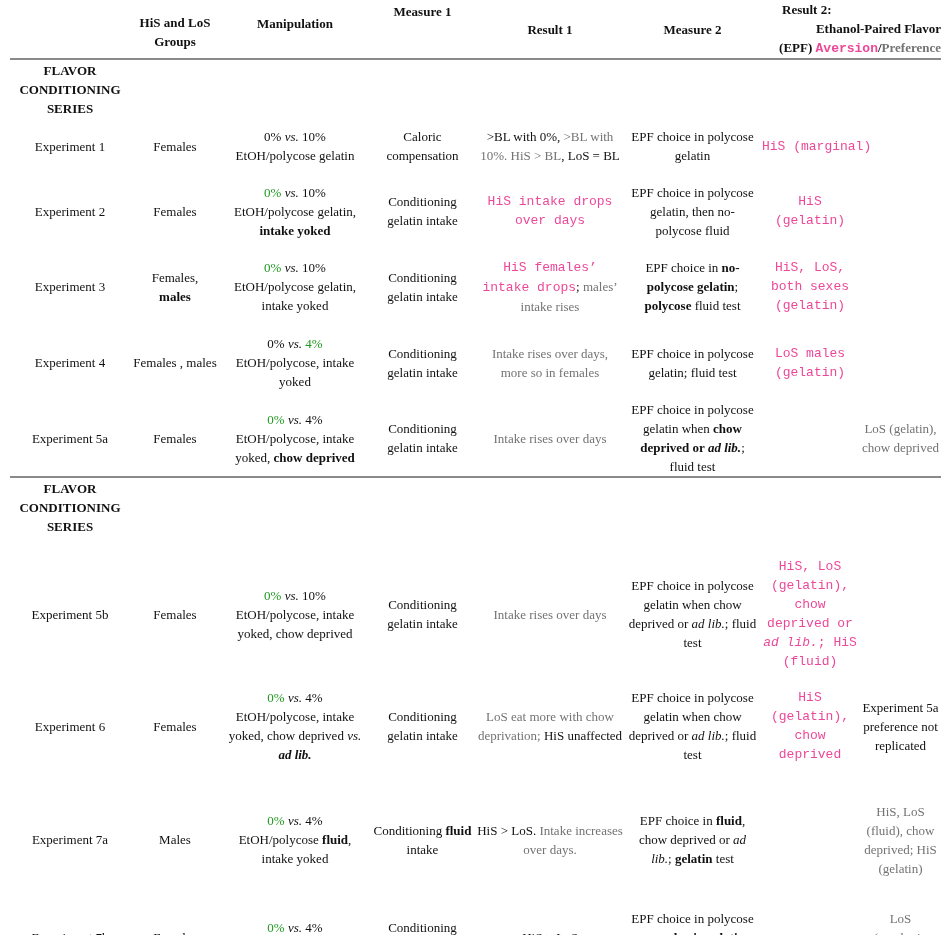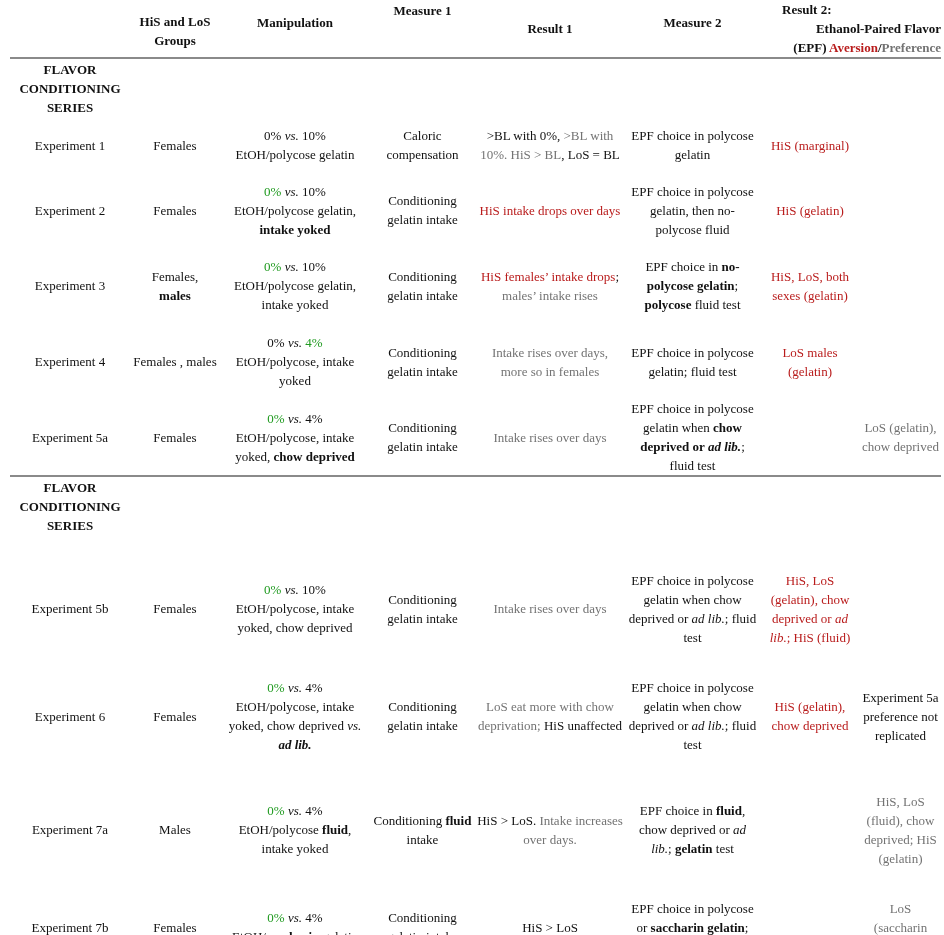--- a/index.html
+++ b/index.html
@@ -11,21 +11,21 @@
     table {
       position: absolute; left: 10px; top: 0; width: 931px;
       border-collapse: collapse; table-layout: fixed;
     }
     td, th { padding: 0 2px; text-align: center; vertical-align: middle; font-weight: normal; }
     th { font-weight: bold; }
     .hdr th { vertical-align: bottom; padding-bottom: 0; }
     .hdr-row { border-bottom: 2px solid #8a8a8a; }
     .sep-row { border-bottom: 2px solid #8a8a8a; }
     .series { font-weight: bold; vertical-align: top; padding-top: 1px; text-align: center; }
-    .red { color: #b91c1c; }
+    .red { color: #ec4899; font-family: Liberation Mono, monospace; }
     .blue { color: #737373; }
     .green { color: #1f9a1f; }
     .b { font-weight: bold; }
     .i { font-style: italic; }
   </style>
 </head>
 <body>
 
 <table>
   <colgroup>
@@ -39,21 +39,21 @@
       <col style="width:81px">
   </colgroup>
 
   <tbody>
       <tr class="hdr hdr-row" style="height:56px">
     <th></th>
     <th style="padding-bottom:7px">HiS and LoS Groups</th>
     <th style="padding-bottom:25px">Manipulation</th>
     <th style="padding-bottom:37px">Measure 1</th>
     <th style="padding-bottom:19px">Result 1</th>
-    <th style="padding-bottom:25px">Measure 2</th>
+    <th style="padding-bottom:19px">Measure 2</th>
     <th colspan="2" style="text-align:right;padding-right:0;white-space:nowrap">
       <div style="text-align:left;padding-left:20px">Result 2:</div>
       <div>Ethanol-Paired Flavor</div>
       <div><span>(EPF) </span><span class="red">Aversion</span><span>/</span><span class="blue">Preference</span></div>
     </th>
   </tr>
 
   <tr style="height:57px">
     <td class="series">FLAVOR CONDITIONING SERIES</td>
     <td colspan="7"></td>

